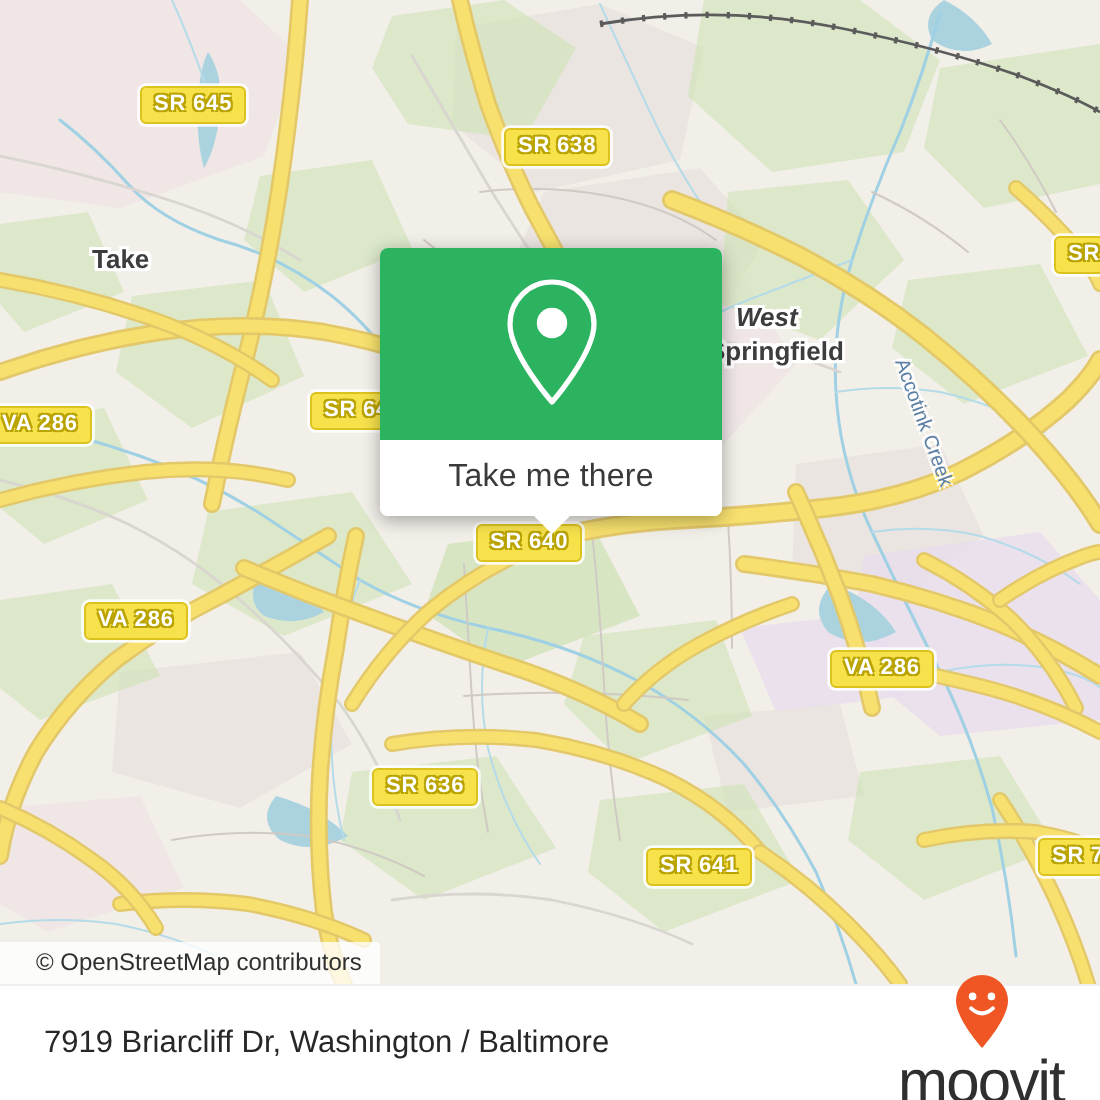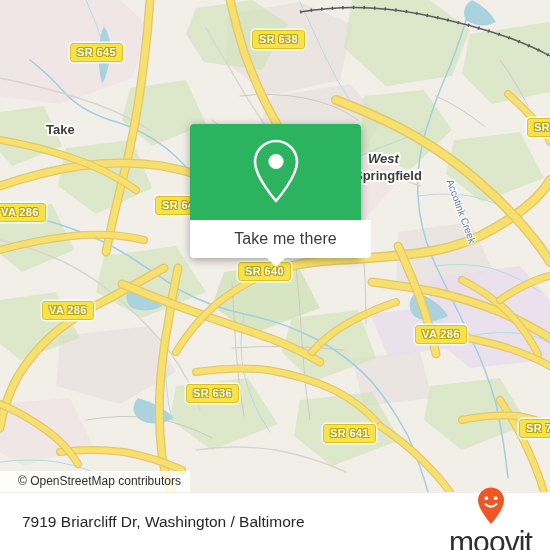--- a/index.html
+++ b/index.html
@@ -62,21 +62,21 @@
     overflow:visible;
     cursor:pointer;
   }
   #card-green{
     position:absolute;left:0;top:0;width:100%;height:96px;
     background:#2bb35f;
     border-radius:4px 4px 0 0;
     display:flex;align-items:center;justify-content:center;
   }
   #card-white{
-    position:absolute;left:10px;top:96px;width:100%;height:38px;
+    position:absolute;left:0;top:96px;width:100%;height:38px;
     background:#fff;border-radius:0 0 4px 4px;
     display:flex;align-items:center;justify-content:center;
   }
   #card-cta{
     font-size:16px;color:#3a3a3a;letter-spacing:.1px;
   }
   #card-tail{
     position:absolute;left:50%;bottom:-9px;margin-left:-10px;
     width:0;height:0;
     border-left:10px solid transparent;
@@ -276,21 +276,21 @@
       <path class="hwy" stroke-width="5.6" d="M0,404 Q24,414 46,430 Q66,444 78,464"></path>
     </svg>
 
     <div class="place-label" style="left:46px;top:122px;font-size:13px;">Take</div>
     <div class="place-label" style="left:368px;top:151px;font-size:13px;font-style:italic;">West</div>
     <div class="place-label" style="left:354px;top:168px;font-size:13px;">Springfield</div>
 
     <div class="water-label" style="left:455px;top:178px;transform:rotate(70deg);transform-origin:0 0;">Accotink Creek</div>
 
     <div class="shield" style="left:34px;top:43px;margin-left:36px;">SR 645</div>
-    <div class="shield" style="left:252px;top:30px;">SR 638</div>
+    <div class="shield" style="left:252px;top:64px;">SR 638</div>
     <div class="shield" style="left:527px;top:118px;">SR</div>
     <div class="shield" style="left:155px;top:196px;">SR 640</div>
     <div class="shield" style="left:-6px;top:203px;">VA 286</div>
     <div class="shield" style="left:238px;top:262px;">SR 640</div>
     <div class="shield" style="left:42px;top:301px;">VA 286</div>
     <div class="shield" style="left:415px;top:325px;">VA 286</div>
     <div class="shield" style="left:186px;top:384px;">SR 636</div>
     <div class="shield" style="left:323px;top:424px;">SR 641</div>
     <div class="shield" style="left:519px;top:419px;">SR 7</div>
 

